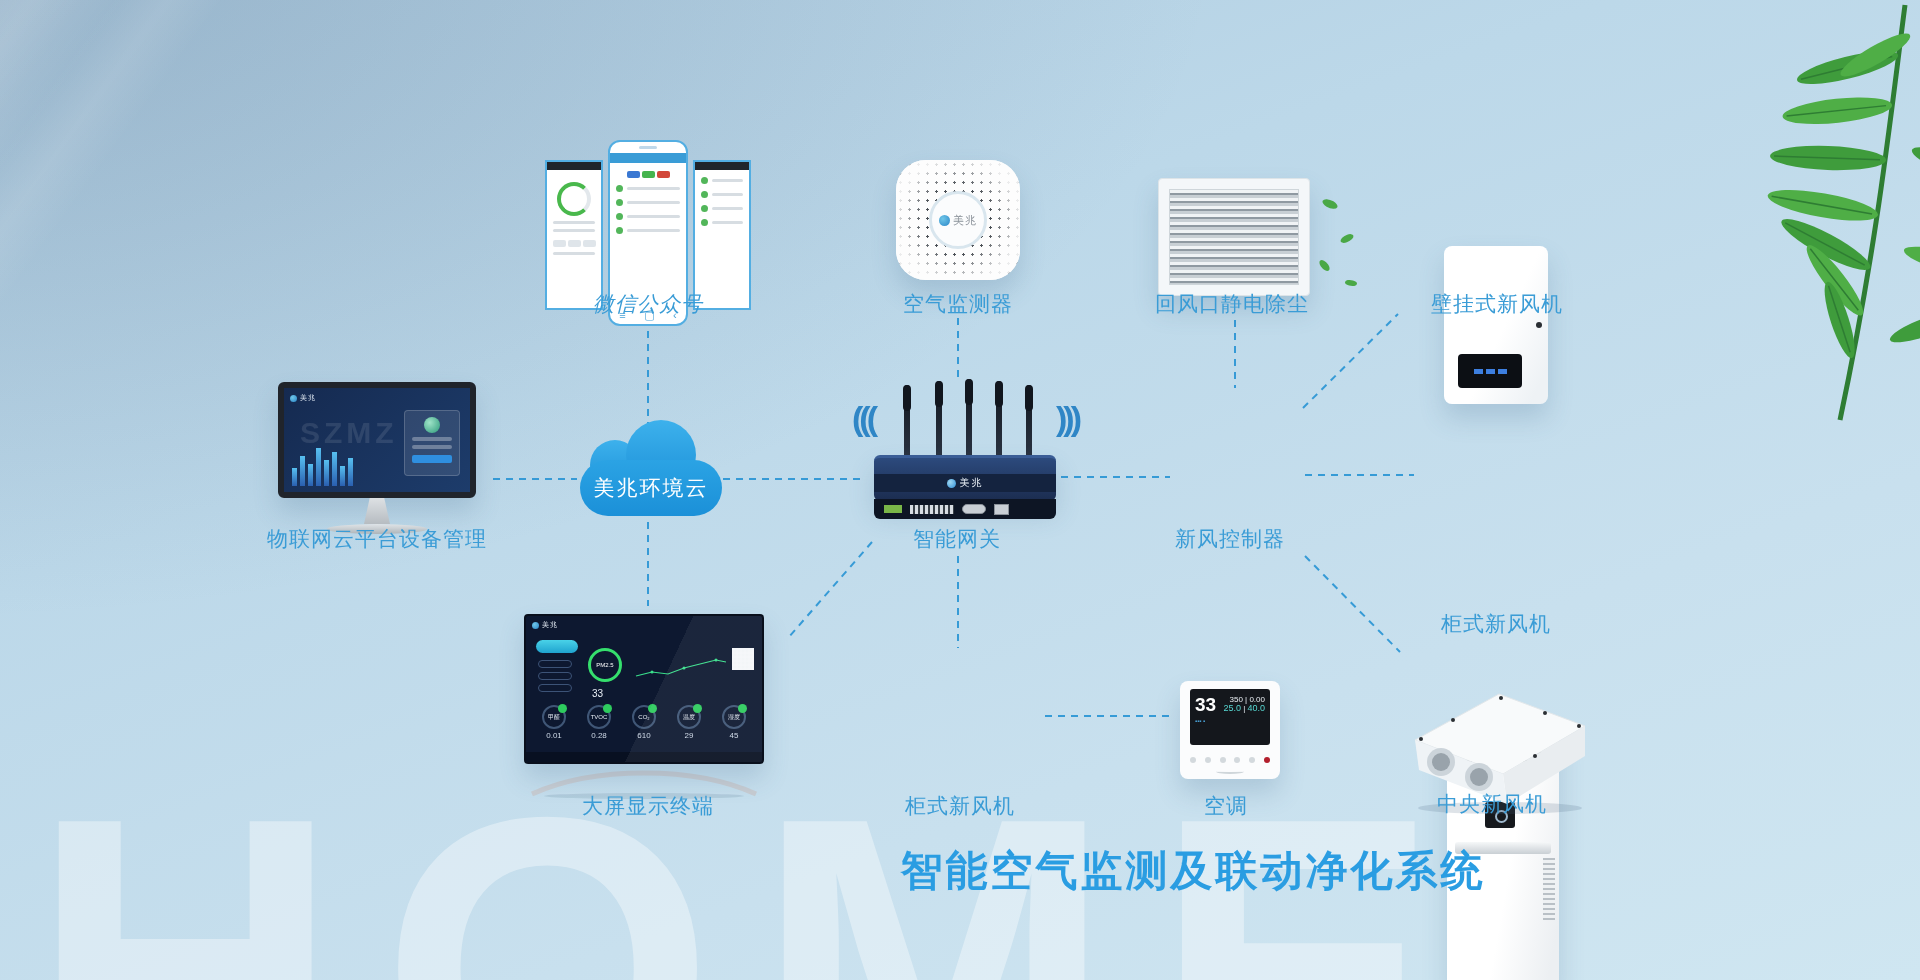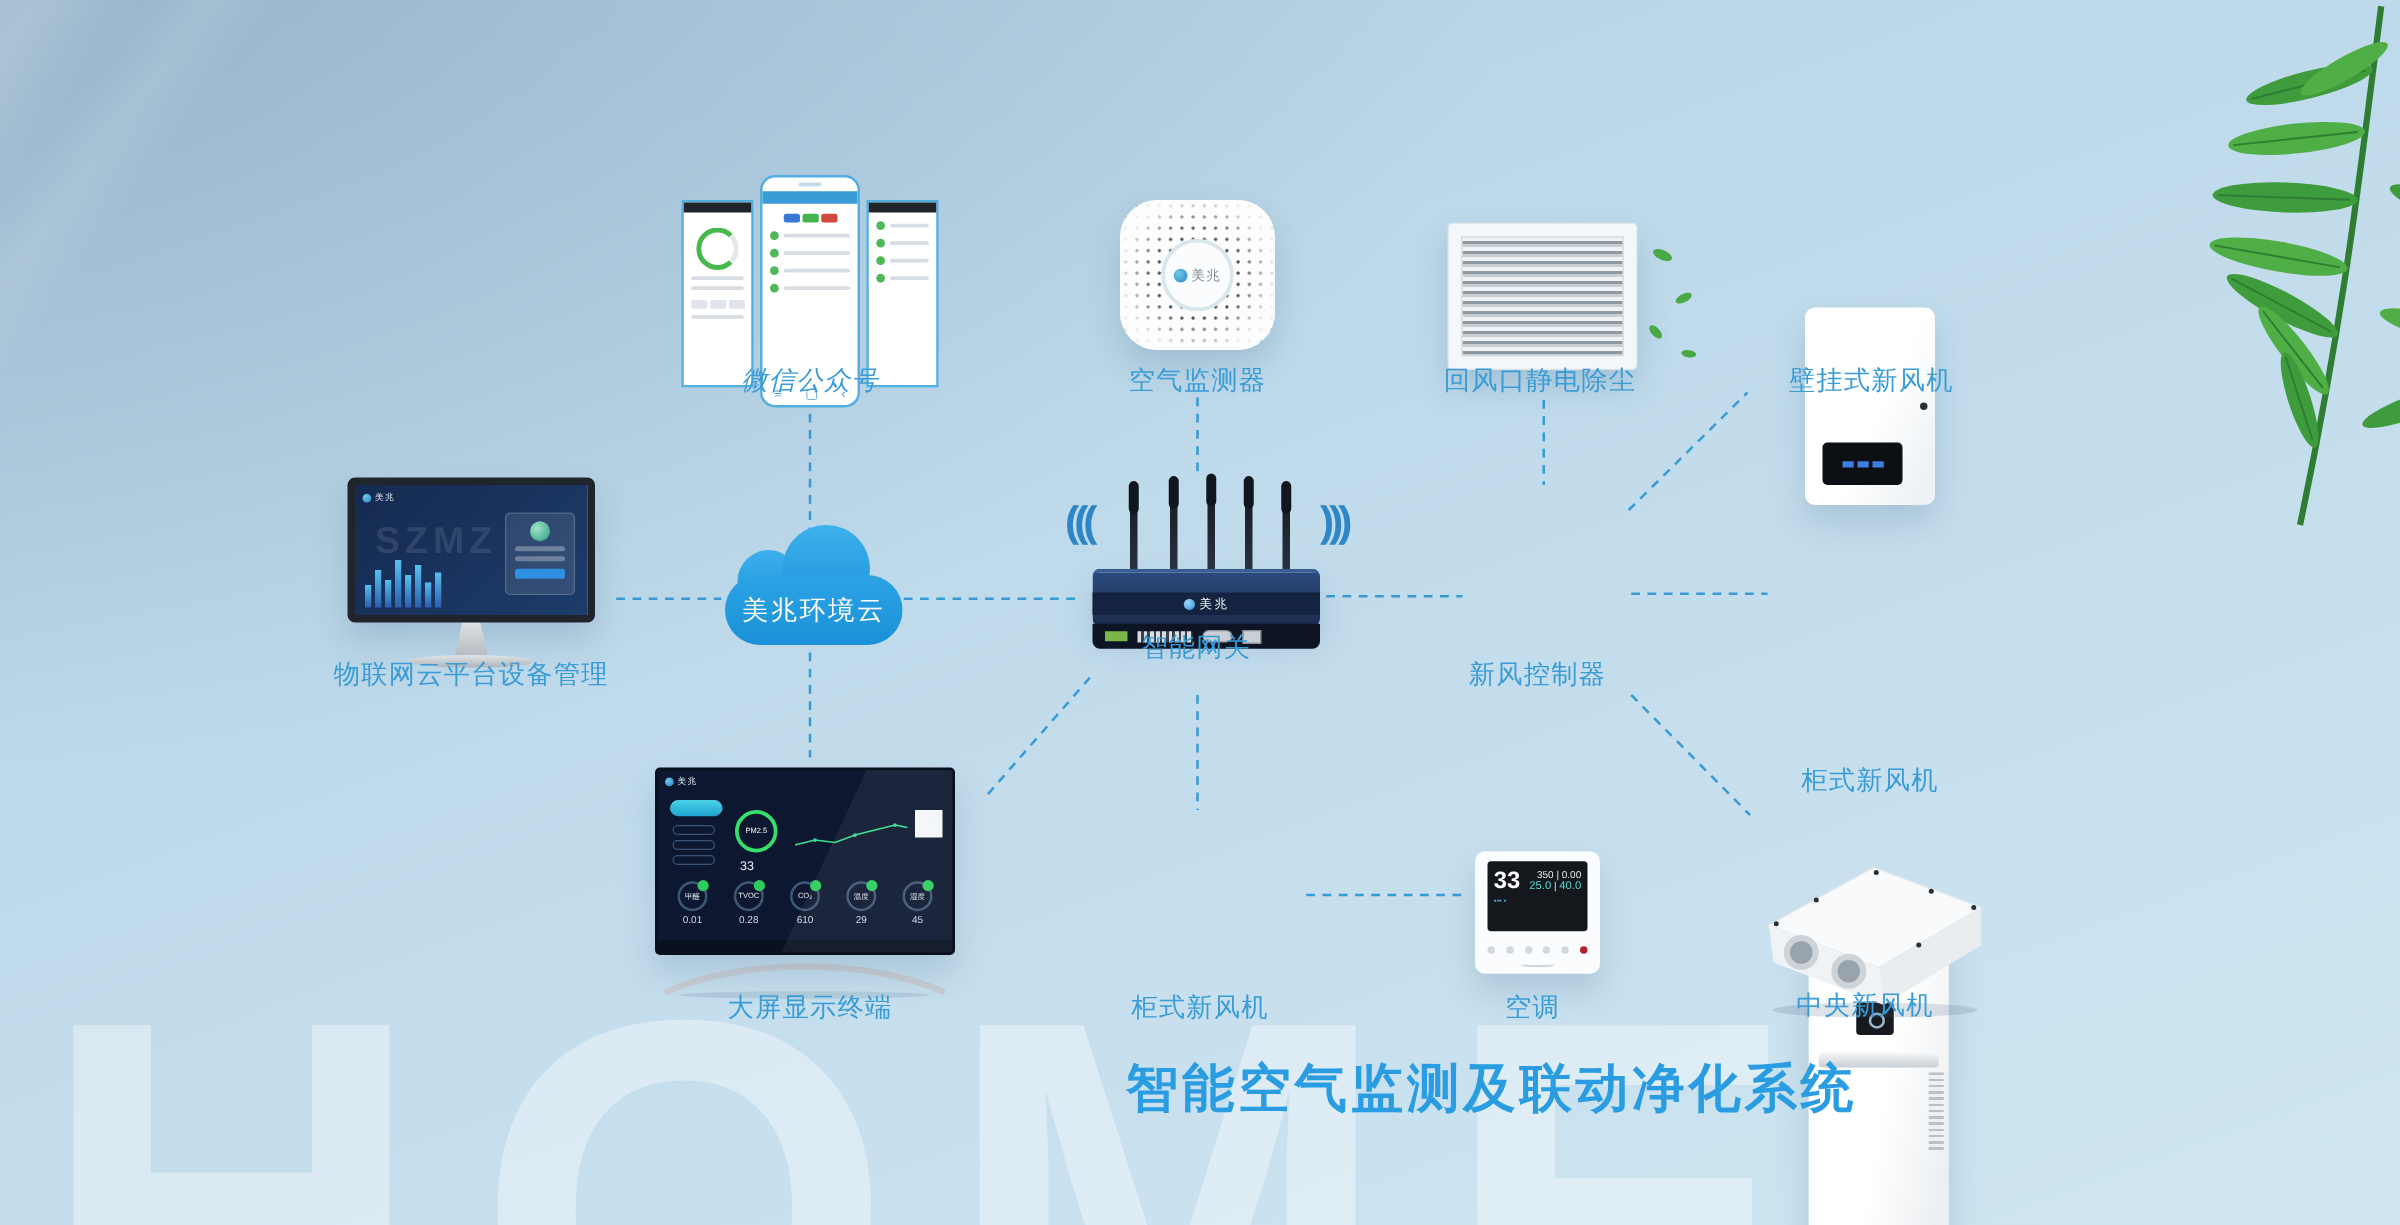--- a/index.html
+++ b/index.html
@@ -354,21 +354,21 @@
         <span>美兆</span>
       </div>
     </div>
     <div class="router-ports">
       <i class="prt green"></i>
       <i class="prt pins"></i>
       <i class="prt vga"></i>
       <i class="prt eth"></i>
     </div>
   </div>
-  <div class="node-label" style="left:957px; top:504px;text-align:center;">智能网关</div>
+  <div class="node-label" style="left:957px; top:525px;text-align:center;">智能网关</div>
 
   <div class="node fresh-ctrl dev-shadow" style="left:1180px; top:403px;">
     <div class="fc-screen">
       <div class="fc-row1">
         <span class="fc-big">33</span>
         <span class="fc-grid">
           <span>350</span> |
           <span>0.00</span><br>
           <span class="teal">25.0</span> |
           <span class="teal">40.0</span>

